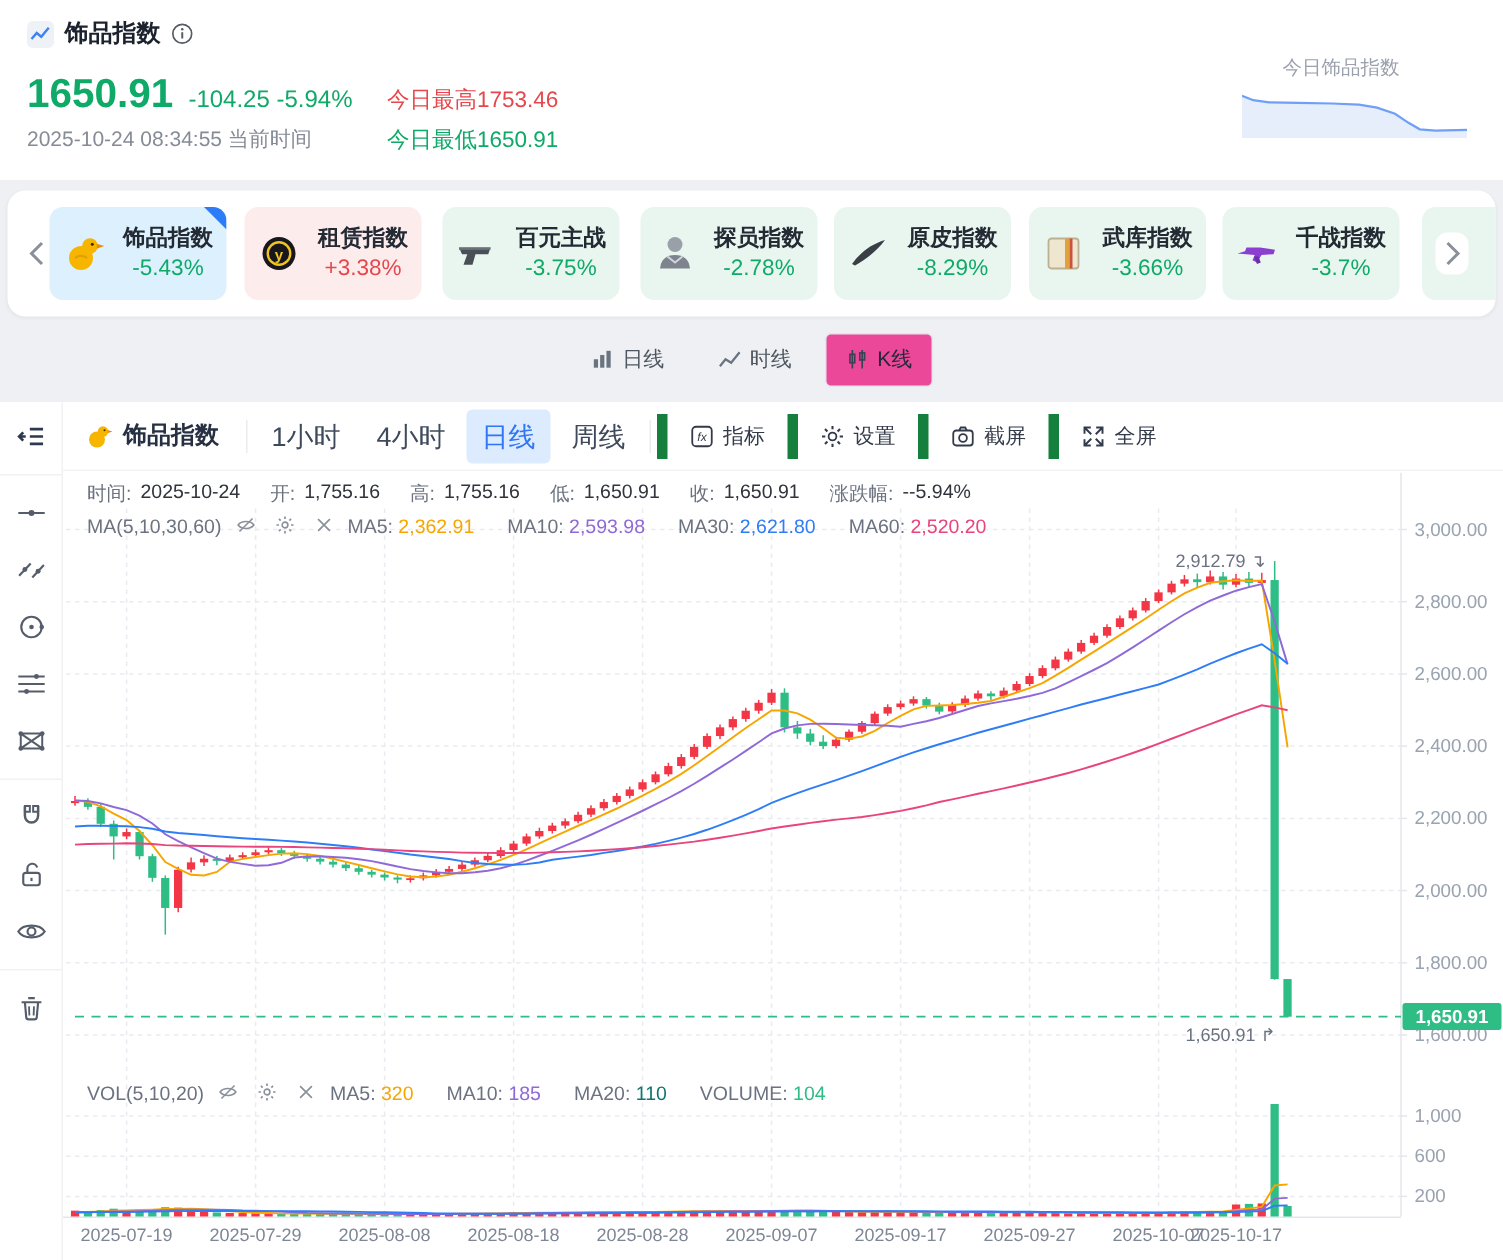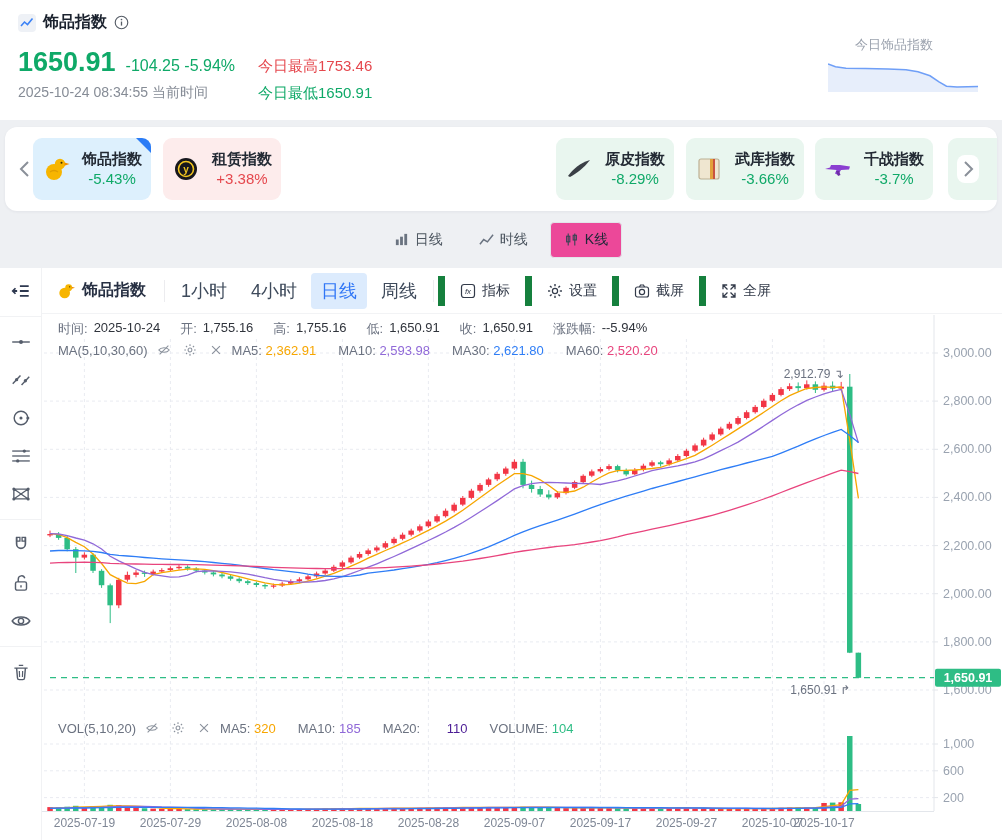--- a/index.html
+++ b/index.html
@@ -129,21 +129,46 @@
           <circle cx="15" cy="15" r="7.5" fill="none" stroke="#f0c420" stroke-width="1.6"></circle>
           <text x="15" y="19" font-size="10" font-weight="bold" fill="#f0c420" text-anchor="middle">y</text>
         </svg>
     </span>
     <span class="idx-txt">
         <span class="idx-name">租赁指数</span>
         <span class="idx-pct dir-up">+3.38%</span>
       </span>
   </div>
 
-
+  <div class="idx-card tone-green" style="left:290px;">
+    <span class="idx-ico">
+      <svg width="30" height="30" viewBox="0 0 30 30">
+          <path d="M3 11 h21 l-1.5 4.5 h-8.5 l-2 7 h-6 l2.5 -7 h-3.5 z" fill="#4a4f57"></path>
+          <rect x="3" y="11" width="21" height="1.6" fill="#6a7078"></rect>
+        </svg>
+    </span>
+    <span class="idx-txt">
+        <span class="idx-name">百元主战</span>
+        <span class="idx-pct dir-down">-3.75%</span>
+      </span>
+  </div>
+
+  <div class="idx-card tone-green" style="left:422px;">
+    <span class="idx-ico">
+      <svg width="30" height="30" viewBox="0 0 30 30">
+          <circle cx="15" cy="9" r="5" fill="#9aa0a8"></circle>
+          <path d="M5 25 q1 -9 10 -9 q9 0 10 9 z" fill="#7d848d"></path>
+          <path d="M10 17 l5 4 5 -4" fill="none" stroke="#cfd4da" stroke-width="1.4"></path>
+        </svg>
+    </span>
+    <span class="idx-txt">
+        <span class="idx-name">探员指数</span>
+        <span class="idx-pct dir-down">-2.78%</span>
+      </span>
+  </div>
 
   <div class="idx-card tone-green" style="left:551px;">
     <span class="idx-ico">
       <svg width="30" height="30" viewBox="0 0 30 30">
           <path d="M4 22 C9 15 16 9 26 6 C20 14 13 19 6 23 Z" fill="#3a3f46"></path>
         </svg>
     </span>
     <span class="idx-txt">
         <span class="idx-name">原皮指数</span>
         <span class="idx-pct dir-down">-8.29%</span>
@@ -744,18 +769,18 @@
               <line x1="11.3" y1="11.3" x2="12.6" y2="12.6"></line>
               <line x1="12.6" y1="3.4" x2="11.3" y2="4.7"></line>
               <line x1="4.7" y1="11.3" x2="3.4" y2="12.6"></line>
             </g>
           </svg>
         <svg class="mini-ic" viewBox="0 0 16 16">
             <path d="M3.5 3.5l9 9M12.5 3.5l-9 9" stroke="#8a919c" stroke-width="1.3"></path>
           </svg>
         <span class="ma-val"><span>MA5:</span> <span style="color: rgb(247, 166, 0);">320</span></span>
         <span class="ma-val"><span>MA10:</span> <span style="color: rgb(144, 105, 216);">185</span></span>
-        <span class="ma-val"><span>MA20:</span> <span style="color: #4c1d95; margin-left: 23px;">110</span></span>
+        <span class="ma-val"><span>MA20:</span> <span style="color: #0f766e;">110</span></span>
         <span class="ma-val"><span>VOLUME:</span> <span style="color: rgb(46, 189, 133);">104</span></span>
       </div>
     </div>
   </div>
 </div>
 
 </body></html>

